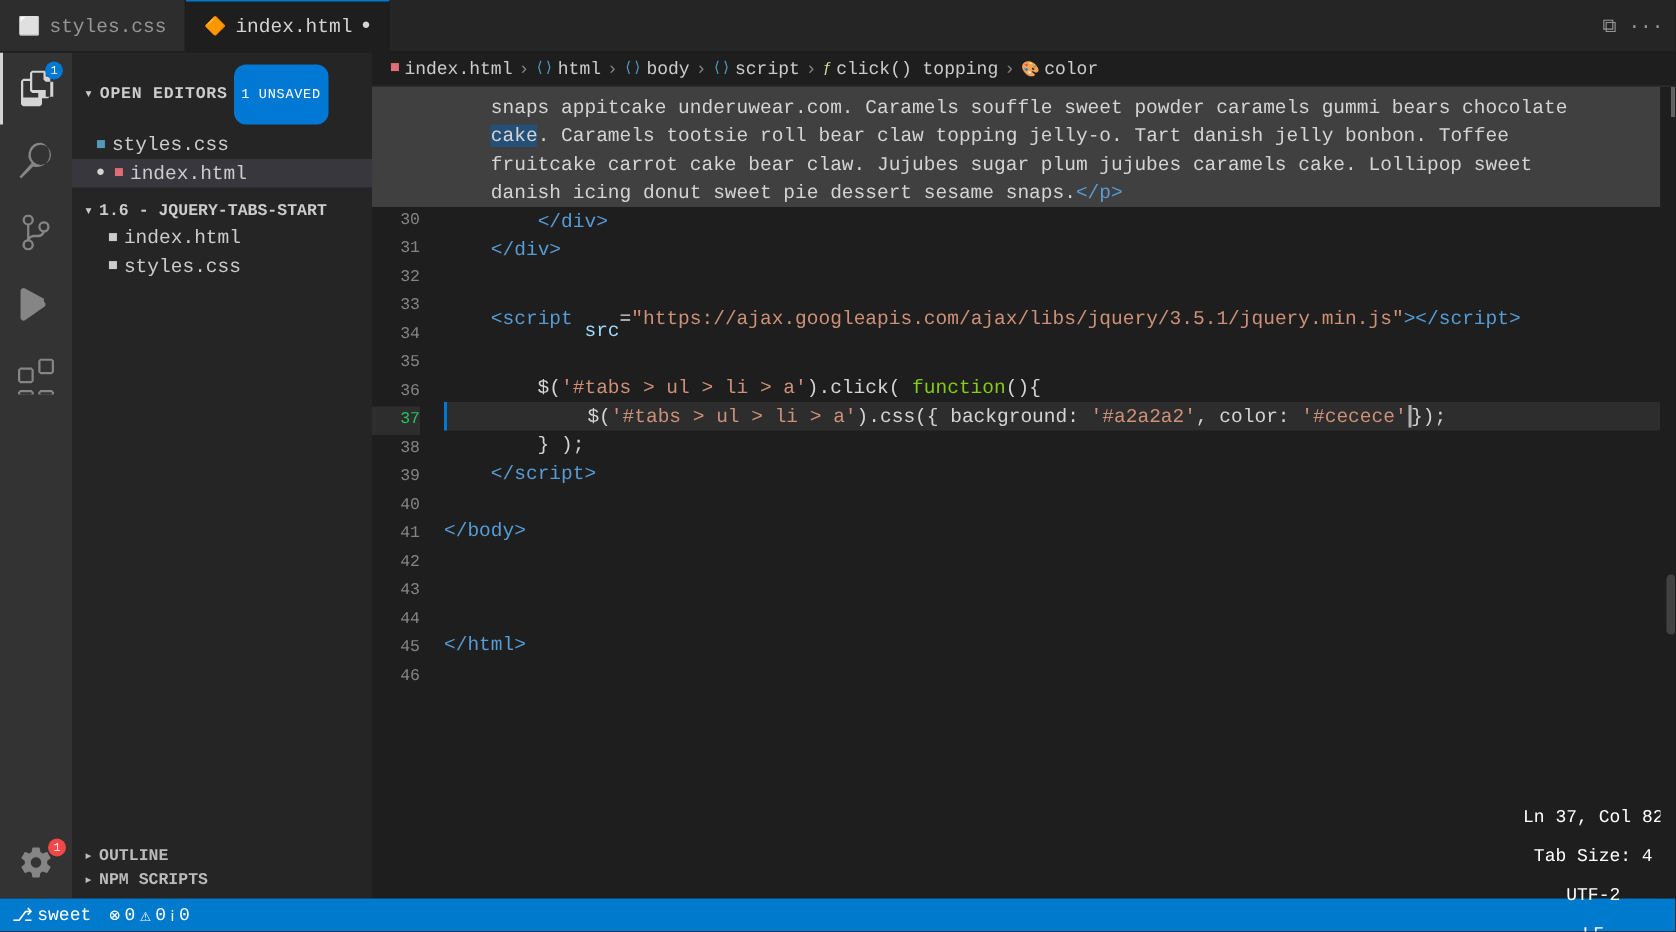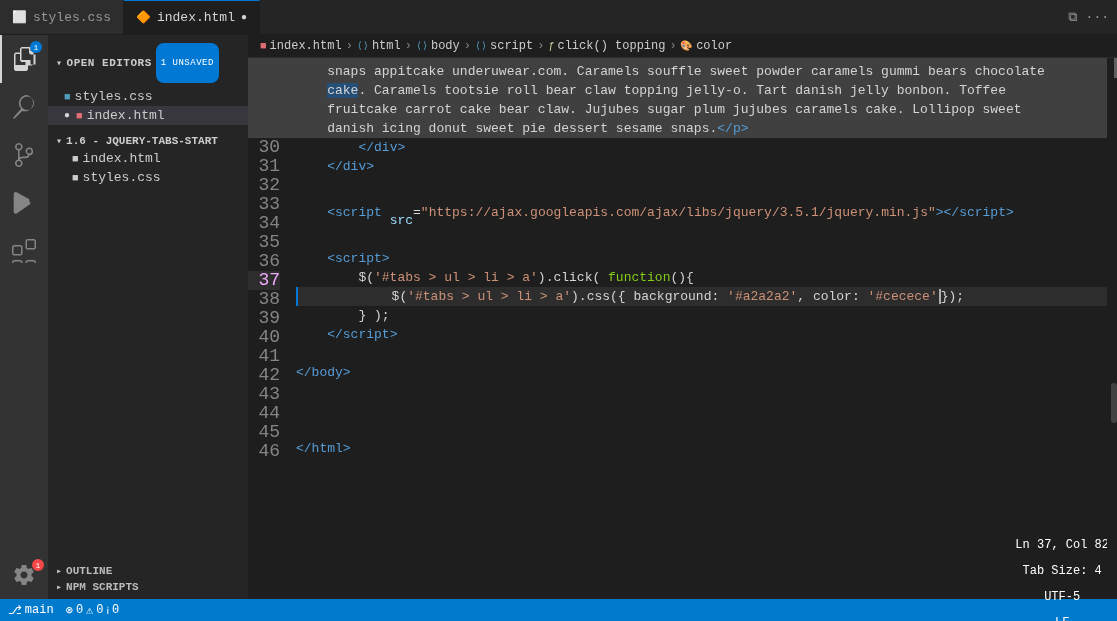--- a/index.html
+++ b/index.html
@@ -222,21 +222,21 @@
       flex: 1;
       overflow: hidden;
       position: relative;
       display: flex;
     }
     .line-numbers {
       width: 48px;
       text-align: right;
       padding-right: 16px;
       color: #858585;
-      font-size: 18px;
+      font-size: 11px;
       line-height: 19px;
       flex-shrink: 0;
       padding-top: 0;
       user-select: none;
     }
     .code-lines {
       flex: 1;
       overflow: hidden;
     }
     .code-line {
@@ -465,40 +465,39 @@
 
         <div style="display:flex; flex:1;">
           <div class="line-numbers">
             <div>30</div>
             <div>31</div>
             <div>32</div>
             <div>33</div>
             <div>34</div>
             <div>35</div>
             <div>36</div>
-            <div style="background:#2d2d2d; color:#f0abfc;text-align:right;">37</div>
+            <div style="background:#2d2d2d; color:#22c55e;text-align:right;">37</div>
             <div>38</div>
             <div>39</div>
             <div>40</div>
             <div>41</div>
             <div>42</div>
             <div>43</div>
             <div>44</div>
             <div>45</div>
             <div>46</div>
           </div>
           <div class="code-lines">
             <div class="code-line"><span class="c-text">        </span><span class="c-tag">&lt;/div&gt;</span></div>
             <div class="code-line"><span class="c-text">    </span><span class="c-tag">&lt;/div&gt;</span></div>
             <div class="code-line">&nbsp;</div>
             <div class="code-line">
               <span class="c-text">    </span><span class="c-tag">&lt;script</span><span class="c-text"> </span><span class="c-attr">src</span><span class="c-text">=</span><span class="c-string">"https://ajax.googleapis.com/ajax/libs/jquery/3.5.1/jquery.min.js"</span><span class="c-tag">&gt;&lt;/script&gt;</span>
             </div>
             <div class="code-line">&nbsp;</div>
-            <div class="code-line"><span class="c-text">    </span><span class="c-tag">&lt;script&gt;</span></div>
             <div class="code-line">
               <span class="c-text">        $(</span><span class="c-string">'#tabs &gt; ul &gt; li &gt; a'</span><span class="c-text">).click( </span><span class="c-keyword">function</span><span class="c-text">(){</span>
             </div>
             <div class="code-line active-line" style="background:#2d2d2d; border-left: 2px solid #0078d4;">
               <span class="c-text">            $(</span><span class="c-string">'#tabs &gt; ul &gt; li &gt; a'</span><span class="c-text">).css({ background: </span><span class="c-string">'#a2a2a2'</span><span class="c-text">, color: </span><span class="c-string">'#cecece'</span><span class="cursor-indicator"></span><span class="c-text">});</span>
             </div>
             <div class="code-line"><span class="c-text">        } );</span></div>
             <div class="code-line"><span class="c-text">    </span><span class="c-tag">&lt;/script&gt;</span></div>
             <div class="code-line">&nbsp;</div>
             <div class="code-line"><span class="c-tag">&lt;/body&gt;</span></div>
@@ -515,40 +514,40 @@
         <div style="position:absolute;right:0;top:0;width:3px;height:20px;background:#c6c6c6;opacity:0.4;"></div>
       </div>
     </div>
   </div>
 </div>
 
 <div class="status-bar">
   <div class="status-left">
     <div class="status-item">
       <span>⎇</span>
-      <span>main</span>
+      <span>sweet</span>
     </div>
     <div class="status-item">
       <span>⊗</span>
       <span>0</span>
       <span>⚠</span>
       <span>0</span>
       <span style="font-size:10px;">ℹ</span>
       <span>0</span>
     </div>
   </div>
   <div class="status-right">
     <div class="status-item">
       <span><span>Ln 37</span>, <span>Col 82</span></span>
     </div>
     <div class="status-item">
       <span>Tab Size: 4</span>
     </div>
     <div class="status-item">
-      <span>UTF-5</span>
+      <span>UTF-2</span>
     </div>
     <div class="status-item">
       <span>LF</span>
     </div>
     <div class="status-item">
       <span>HTML</span>
     </div>
     <div class="status-item">
       <span>🔔</span>
     </div>

